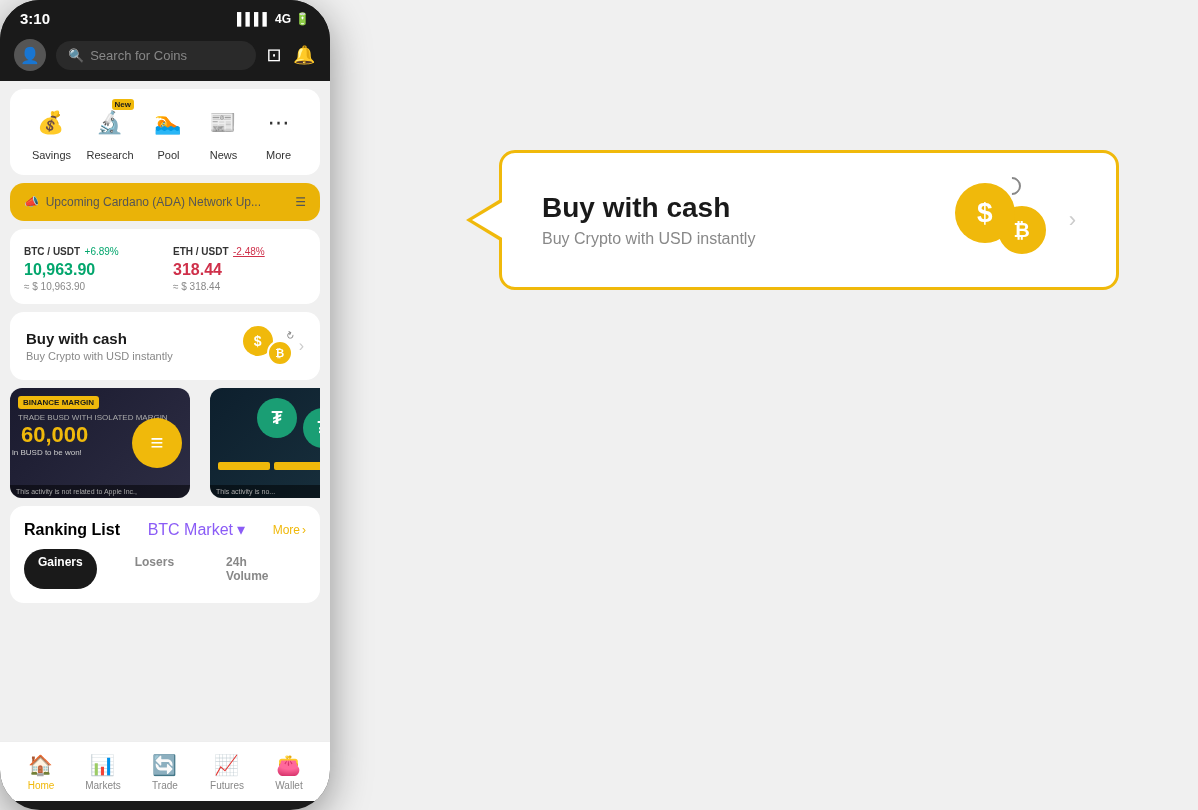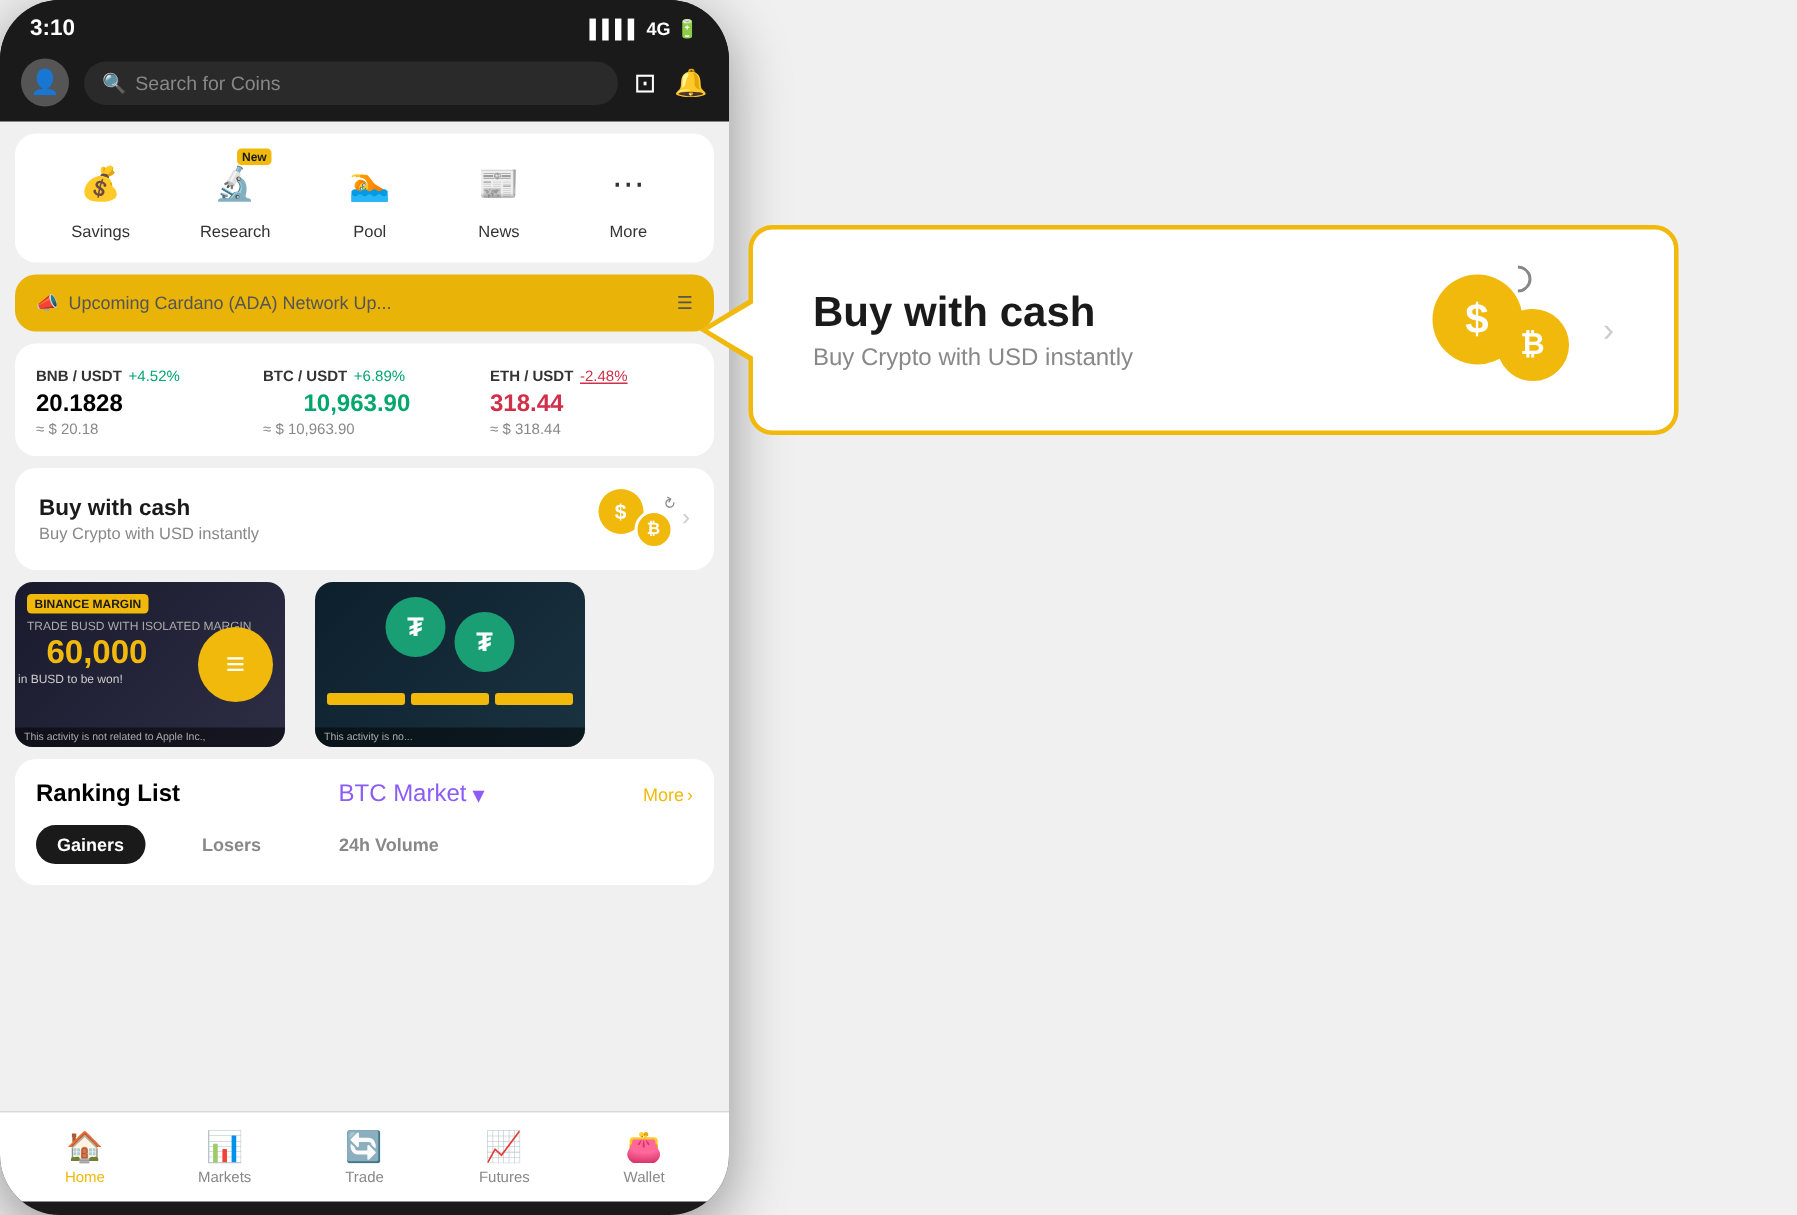--- a/index.html
+++ b/index.html
@@ -10,21 +10,21 @@
       justify-content: flex-start;
       align-items: flex-start;
       width: 1198px;
       height: 810px;
       overflow: hidden;
       position: relative;
     }
 
     
     .phone-shell {
-      width: 486px;
+      width: 330px;
       height: 810px;
       background: #1a1a1a;
       border-radius: 40px;
       overflow: hidden;
       flex-shrink: 0;
       position: relative;
       box-shadow: 0 10px 40px rgba(0,0,0,0.4);
     }
 
     
@@ -150,21 +150,21 @@
       color: #333;
       font-weight: 600;
     }
     .ticker-change-pos { color: #03a66d; font-size: 10px; }
     .ticker-change-neg { color: #cf304a; font-size: 10px; text-decoration: underline; }
     .ticker-price {
       font-size: 16px;
       font-weight: 700;
       margin: 2px 0;
     }
-    .ticker-price.green { color: #03a66d; margin-left: 27px; }
+    .ticker-price.green { color: #03a66d; }
     .ticker-price.red { color: #cf304a; }
     .ticker-usd { font-size: 10px; color: #888; }
 
     
     .buy-cash-card {
       background: white;
       border-radius: 14px;
       margin: 0 10px 8px;
       padding: 14px 16px;
       display: flex;
@@ -232,21 +232,21 @@
     }
     .banner-subtitle {
       font-size: 8px;
       color: #aaa;
       padding: 0 8px;
     }
     .banner-amount {
       font-size: 22px;
       font-weight: 700;
       color: #f0b90b;
-      padding: 0 21px;
+      padding: 0 11px;
     }
     .banner-desc {
       font-size: 8px;
       color: #ccc;
       padding: 0 2px;
     }
     .banner-notice {
       position: absolute;
       bottom: 0; left: 0; right: 0;
       background: rgba(0,0,0,0.5);
@@ -472,28 +472,20 @@
         <span>📣</span>
         &nbsp;<span>Upcoming Cardano (ADA) Network Up...</span>
       </span>
       <span>☰</span>
     </div>
 
     <div class="price-ticker">
       <div class="ticker-row">
         <div class="ticker-item">
           <div>
-            <span class="ticker-pair">BNB / USDT</span>
-            <span class="ticker-change-pos">+4.52%</span>
-          </div>
-          <div class="ticker-price">20.1828</div>
-          <div class="ticker-usd">≈ $ 20.18</div>
-        </div>
-        <div class="ticker-item">
-          <div>
             <span class="ticker-pair">BTC / USDT</span>
             <span class="ticker-change-pos">+6.89%</span>
           </div>
           <div class="ticker-price green">10,963.90</div>
           <div class="ticker-usd">≈ $ 10,963.90</div>
         </div>
         <div class="ticker-item">
           <div>
             <span class="ticker-pair">ETH / USDT</span>
             <span class="ticker-change-neg">-2.48%</span>

